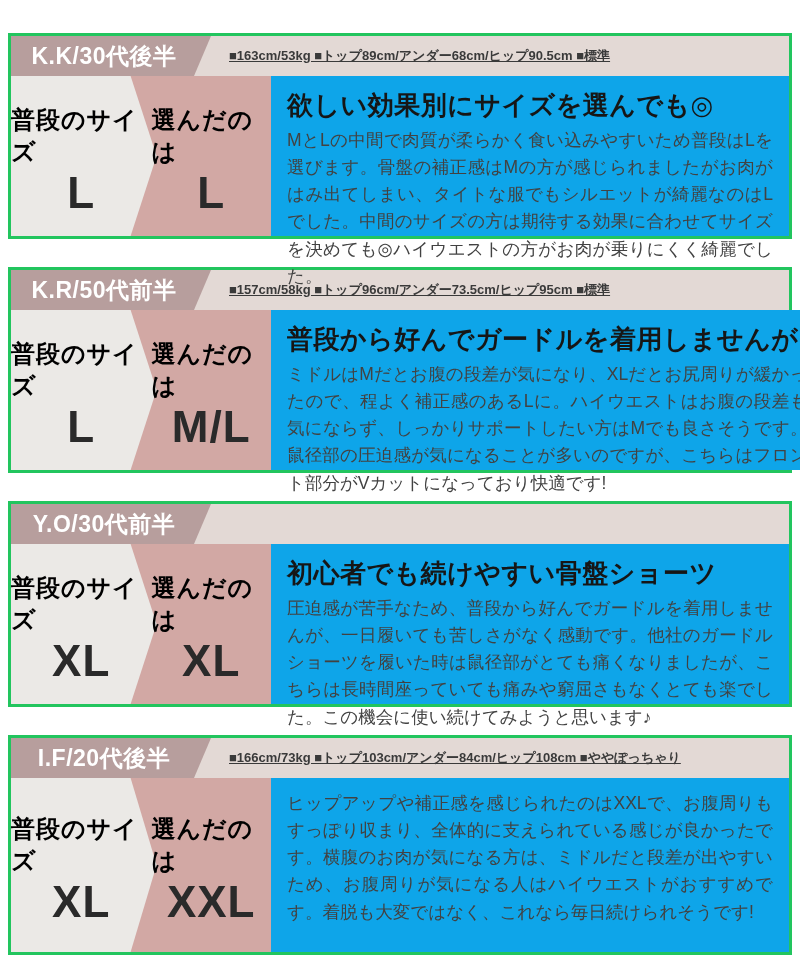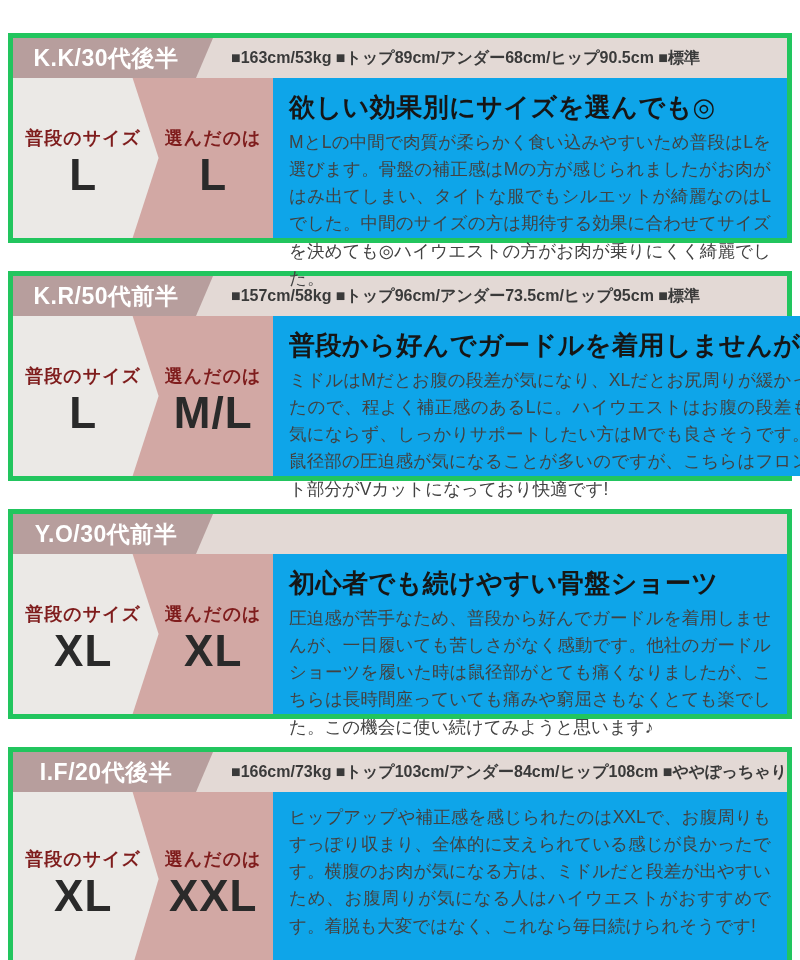--- a/index.html
+++ b/index.html
@@ -1,51 +1,51 @@
 <!DOCTYPE html>
 <html style="--header-dark: #b79e9d; --header-strip: #e3d9d5; --pink: #d2a8a4; --arrow-gray: #ebe9e6;"><head>
 <meta charset="utf-8">
 <style>
   * { margin:0; padding:0; box-sizing:border-box; }
   html,body { background:#ffffff; }
   body { font-family:"Liberation Sans","DejaVu Sans",sans-serif; }
   .page { width:800px; height:960px; padding:33px 8px 0 8px; background:#fff; overflow:hidden; }
 
-  .sec { border:5px solid #22c55e; margin-bottom:28px; }
+  .sec { border:3px solid #22c55e; margin-bottom:28px; }
 
   
   .sec-header { display:flex; align-items:stretch; height:40px; background:var(--header-strip); }
   .name-block {
     width:200px; flex:0 0 200px;
     background:var(--header-dark);
     color:#ffffff; font-weight:bold; font-size:23px;
     display:flex; align-items:center; justify-content:center;
     clip-path: polygon(0 0, 100% 0, calc(100% - 17px) 100%, 0 100%);
     padding-right:14px; letter-spacing:0.5px;
   }
   .stats {
     flex:1; display:flex; align-items:center;
-    font-size:16px; font-weight:bold; color:#3a3a3a;
-    padding-left:18px; white-space:nowrap; letter-spacing:0;
+    font-size:13px; font-weight:bold; color:#3a3a3a;
+    padding-left:18px; white-space:nowrap; letter-spacing:0;text-decoration:underline;
   }
 
   
   .sec-body { display:flex; height:160px; }
   .sec:last-child .sec-body { height:174px; }
 
   .size-panel { position:relative; width:260px; flex:0 0 260px; background:var(--pink); }
   .size-panel .chevron {
     position:absolute; inset:0; background:var(--arrow-gray);
     clip-path: polygon(0 0, 46% 0, 56% 50%, 46% 100%, 0 100%);
   }
   .size-cols { position:relative; display:flex; height:100%; }
   .size-col { display:flex; flex-direction:column; align-items:center; justify-content:center; padding-top:10px; }
   .size-col.usual { width:54%; }
   .size-col.chosen { width:46%; }
-  .size-label { font-size:18px; font-weight:bold; color:#7f1d1d; letter-spacing:1px; }
+  .size-label { font-size:24px; font-weight:bold; color:#000000; letter-spacing:1px; }
   .size-value { font-size:44px; font-weight:bold; color:#2a2a2a; line-height:1.15; letter-spacing:1px; }
 
   .review { flex:1; background:#0ea5e9; padding:12px 16px 0 16px; }
   .review-title { font-size:26px; font-weight:bold; color:#161616; letter-spacing:0.5px; margin-bottom:4px; white-space:nowrap; }
   .review-text { font-size:17.5px; line-height:1.55; color:#424242; text-align:justify; }
 </style>
 </head>
 <body>
 
 <div class="page">

